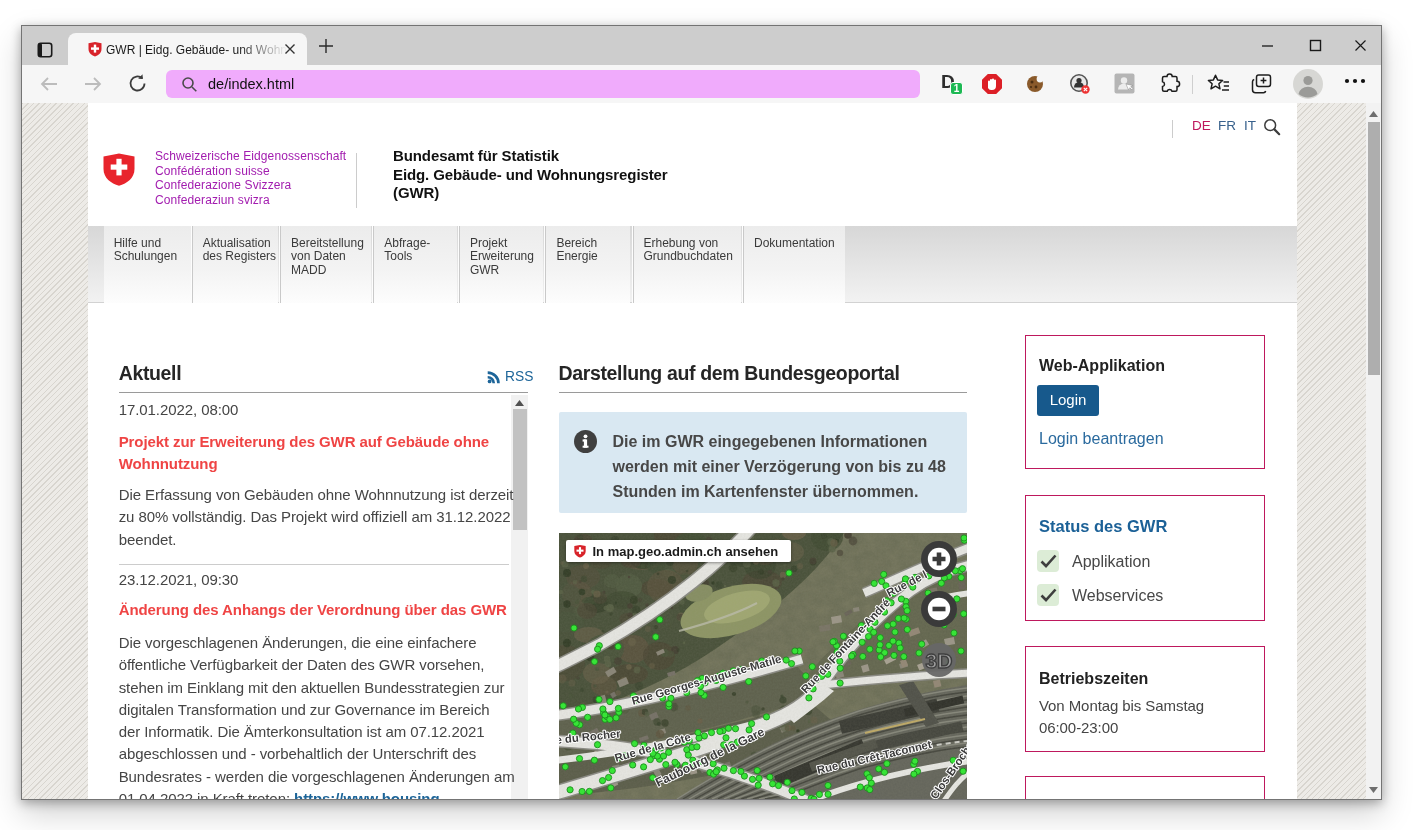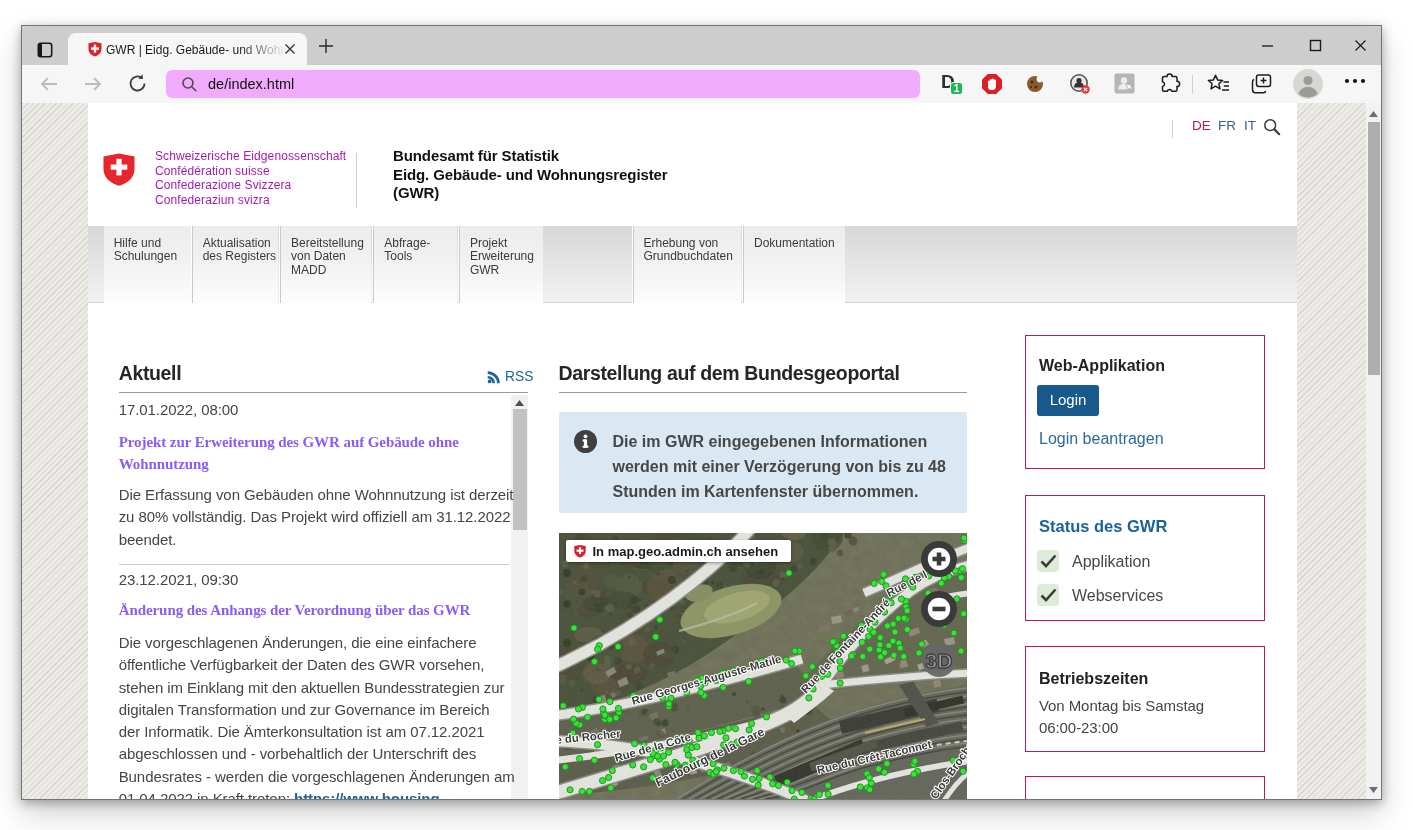--- a/index.html
+++ b/index.html
@@ -40,21 +40,21 @@
   #redbar { position:absolute; left:0; top:136px; width:1209px; height:5px; background:#d8232a; }
   #navbar { position:absolute; left:0; top:123px; width:1209px; height:77px;
       background:linear-gradient(180deg,#d7d7d7 0%,#e3e3e3 45%,#f2f2f2 100%);
       border-bottom:1px solid #d2d2d2; }
   .nav { position:absolute; top:0; height:77px; background:linear-gradient(180deg,#ececec 0%,#f3f3f3 55%,#fdfdfd 100%);
          font-size:12px; color:#3a3a3a; padding:10.5px 0 0 10px; line-height:13.8px; border-left:1px solid #c9c9c9; box-shadow:-1px 0 0 #fdfdfd; }
   
   h2 { position:absolute; font-size:19.5px; color:#262626; font-weight:bold; letter-spacing:-0.35px; }
   .hr { position:absolute; height:1px; background:#9a9a9a; }
   .txt { position:absolute; font-size:15px; line-height:22.3px; color:#454545; letter-spacing:-0.08px; }
-  .bld { font-weight:bold; color:#8b5cf6;font-family:Liberation Serif, serif; }
+  .bld { font-weight:bold; color:#ef4444; }
   .lk { color:#1d6599;font-weight:bold; }
   
   #cscroll { position:absolute; left:423px; top:291.5px; width:17px; height:404.5px; background:#f1f1f1; }
   #cthumb { position:absolute; left:1.5px; top:14px; width:14px; height:121px; background:#c2c2c2; }
   
   #infobox { position:absolute; left:470.5px; top:308.5px; width:408px; height:101px; background:#d9e8f2; border-radius:2px;font-weight:bold; }
   
   #map { position:absolute; left:470.5px; top:430px; width:408px; height:266px; overflow:hidden; background:#73765f; }
   #maplabel { position:absolute; left:7px; top:7px; width:225px; height:22px; background:#fff; border-radius:2px;
       box-shadow:0 1px 3px rgba(0,0,0,.4); font-size:13px; font-weight:bold; color:#1a1a1a; white-space:nowrap; }
@@ -194,20 +194,21 @@
         <div id="logotxt">Schweizerische Eidgenossenschaft<br>Confédération suisse<br>Confederazione Svizzera<br>Confederaziun svizra</div>
         <div id="hdrsep"></div>
         <div id="bfs">Bundesamt für Statistik<br>Eidg. Gebäude- und Wohnungsregister<br>(GWR)</div>
         <div id="redbar"></div>
         <div id="navbar">
           <div class="nav" style="left:15.7px;width:87px;border-left:none;box-shadow:none">Hilfe und<br>Schulungen</div>
           <div class="nav" style="left:103.7px;width:86.4px">Aktualisation<br>des Registers</div>
           <div class="nav" style="left:192.1px;width:91.2px">Bereitstellung<br>von Daten<br>MADD</div>
           <div class="nav" style="left:285.3px;width:83.6px">Abfrage-<br>Tools</div>
           <div class="nav" style="left:370.9px;width:84.5px">Projekt<br>Erweiterung<br>GWR</div>
+          <div class="nav" style="left:457.4px;width:85.1px">Bereich<br>Energie</div>
           <div class="nav" style="left:544.5px;width:108.5px">Erhebung von<br>Grundbuchdaten</div>
           <div class="nav" style="left:655px;width:101.5px">Dokumentation</div>
         </div>
 
         <h2 style="left:30.7px;top:259px">Aktuell</h2>
         <svg class="abs" style="left:399px;top:267px" width="14" height="14" viewBox="0 0 14 14">
           <circle cx="2.6" cy="11.4" r="1.9" fill="#1d6599"></circle>
           <path d="M0.7 5.9 a7.4 7.4 0 0 1 7.4 7.4 h-2.7 a4.7 4.7 0 0 0 -4.7 -4.7 Z" fill="#1d6599"></path>
           <path d="M0.7 1.2 a12.1 12.1 0 0 1 12.1 12.1 h-2.7 a9.4 9.4 0 0 0 -9.4 -9.4 Z" fill="#1d6599"></path>
         </svg>

